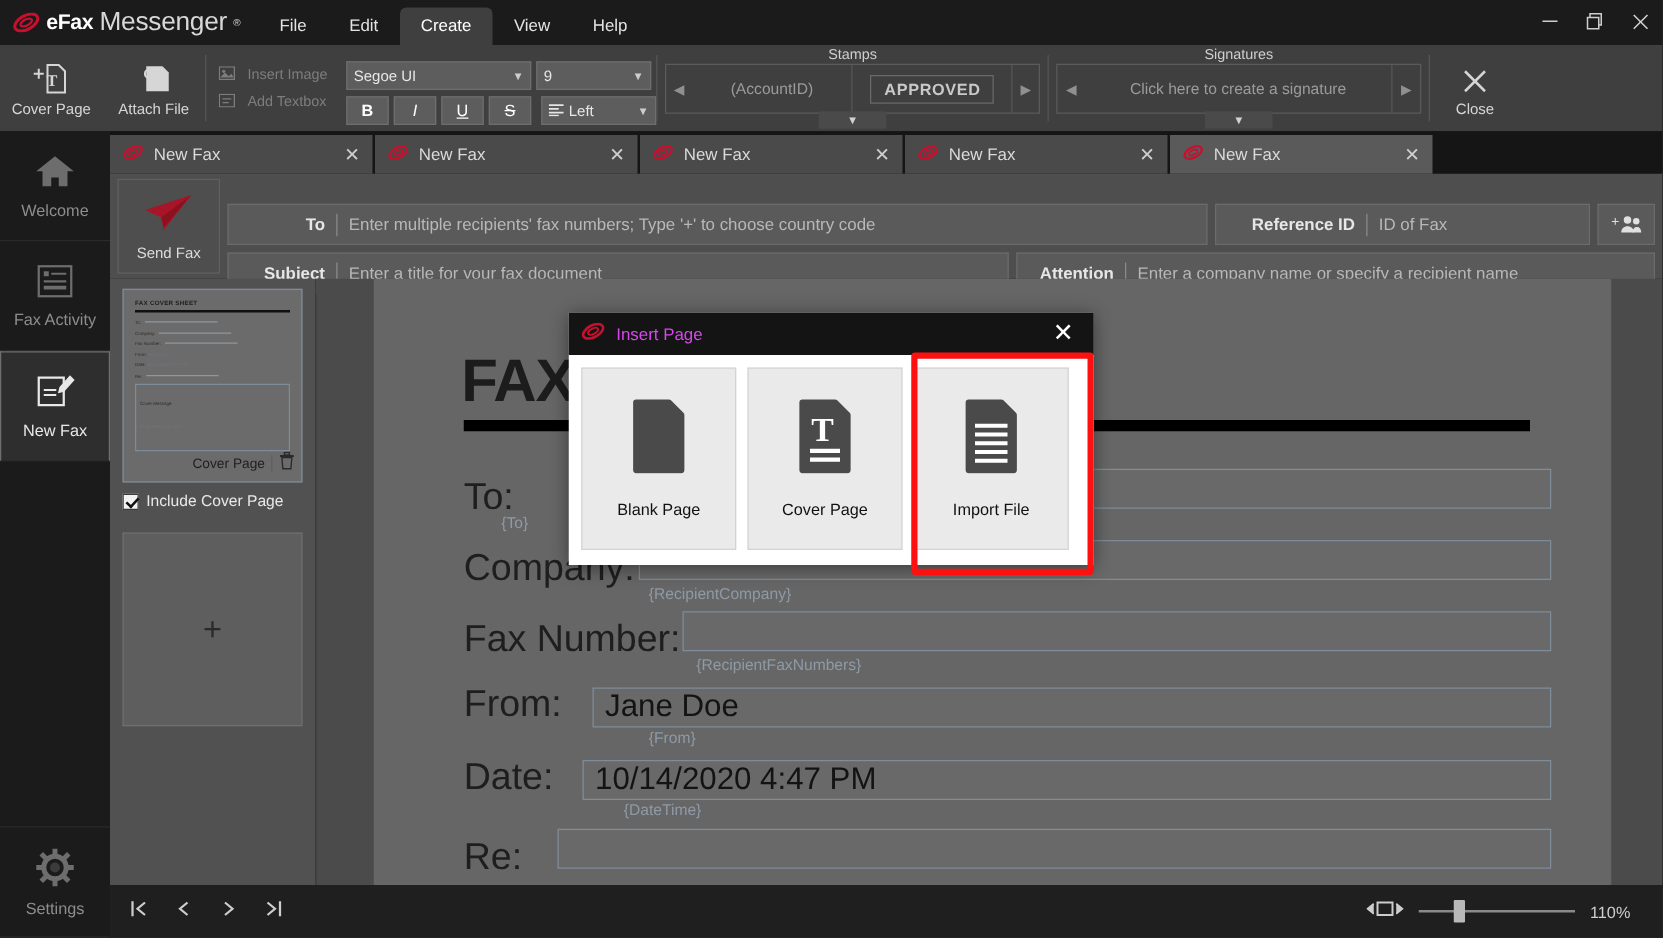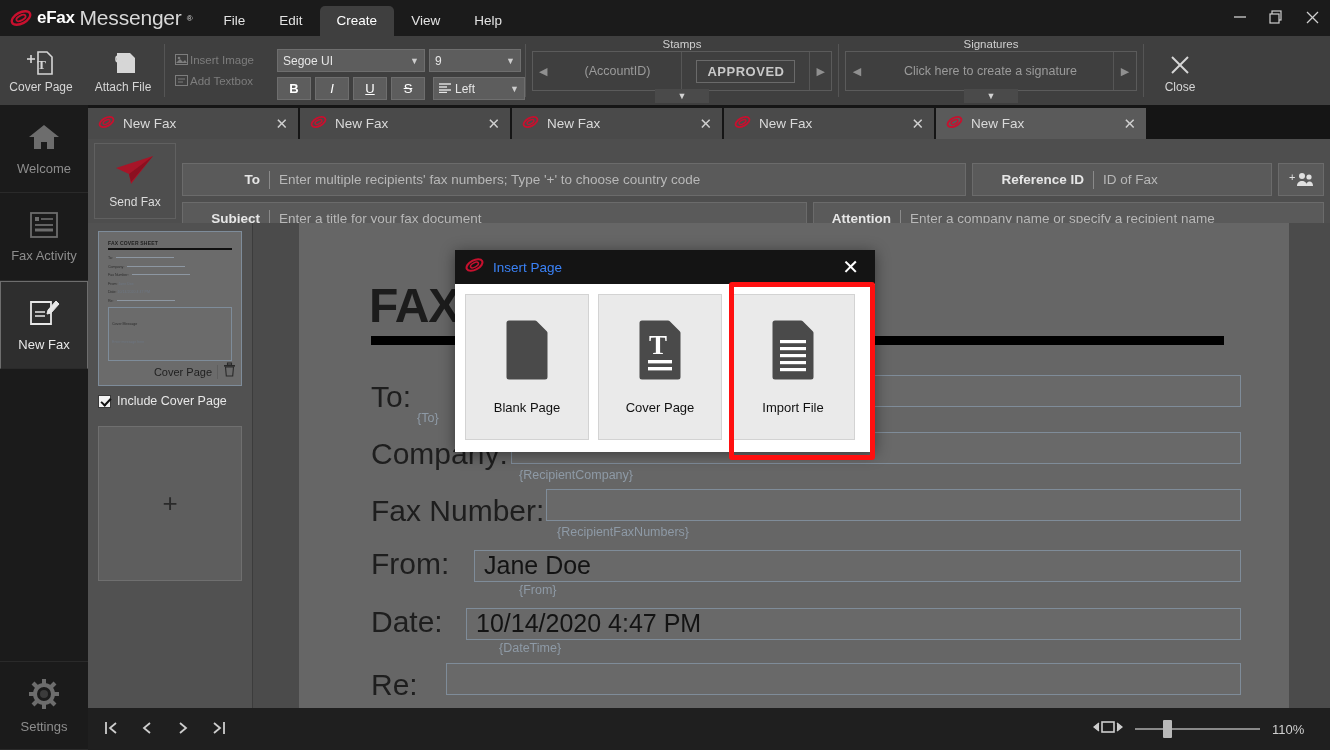--- a/index.html
+++ b/index.html
@@ -52,21 +52,21 @@
     color: #d6d6d6; font-size: 12px;
   }
   .rb-btn .gl { height: 28px; display: flex; align-items: flex-end; }
   .rb-sep { width: 1px; background: #555; margin: 8px 0; }
 
   .rb-textgrp {
     display: flex; align-items: center; gap: 8px; padding: 0 10px;
     color: #8e8e8e; font-size: 12px;
   }
   .rb-disabled { display: flex; flex-direction: column; gap: 8px; width: 92px; }
-  .rb-disabled div { display: flex; align-items: center; gap: 2px; color: #7d7d7d; font-size: 11.5px; text-align: center; }
+  .rb-disabled div { display: flex; align-items: center; gap: 10px; color: #7d7d7d; font-size: 11.5px; text-align: center; }
 
   .fmt-col { display: flex; flex-direction: column; gap: 5px; }
   .fmt-row { display: flex; gap: 4px; align-items: center; }
   .sel {
     background: #5d5d5d; border: 1px solid #6e6e6e; color: #e6e6e6;
     font-size: 12px; height: 23px; display: flex; align-items: center;
     padding: 0 5px; justify-content: space-between;
   }
   .sel .cv { color: #cdcdcd; font-size: 9px; margin-left: 6px; }
   .fbtn {
@@ -212,21 +212,21 @@
 
   
   .modal {
     position: absolute; left: 455px; top: 250px; width: 420px; height: 202px;
     background: #ffffff; box-shadow: 0 2px 14px rgba(0,0,0,.45);
   }
   .modal-title {
     height: 34px; background: #141414; display: flex; align-items: center;
     padding: 0 10px; gap: 9px;
   }
-  .modal-title .mt { color: #3b82f6; font-size: 13.5px; flex: 1; }
+  .modal-title .mt { color: #d946ef; font-size: 13.5px; flex: 1; }
   .modal-title .mx { color: #ffffff; font-size: 20px; line-height: 1; padding-right: 6px; }
   .modal-body { display: flex; gap: 9px; padding: 10px; }
   .opt {
     width: 124px; height: 146px; background: #eaeaea; border: 1px solid #d3d3d3;
     display: flex; flex-direction: column; align-items: center; justify-content: center; gap: 16px;
   }
   .opt .olabel { font-size: 13px; color: #111; }
   .hl-ring {
     position: absolute; left: 729px; top: 282px; width: 146px; height: 178px;
     border: 5px solid #ff1010; border-radius: 3px; pointer-events: none;
@@ -588,21 +588,21 @@
 
   <div class="docarea">
     <div class="page">
       <div class="fax-title">FAX</div>
       <div class="fax-rule"></div>
 
       <div class="drow" style="top:152px">
         <span class="dlabel" style="width:100px">To:</span>
         <span class="dinput" style="width:770px"></span>
       </div>
-      <div class="dhint" style="left:118px; top:188px">{To}</div>
+      <div class="dhint" style="left:102px; top:188px">{To}</div>
 
       <div class="drow" style="top:209px">
         <span class="dlabel" style="width:140px">Company:</span>
         <span class="dinput" style="width:730px"></span>
       </div>
       <div class="dhint" style="left:220px; top:245px">{RecipientCompany}</div>
 
       <div class="drow" style="top:266px">
         <span class="dlabel" style="width:175px">Fax Number:</span>
         <span class="dinput" style="width:695px"></span>

